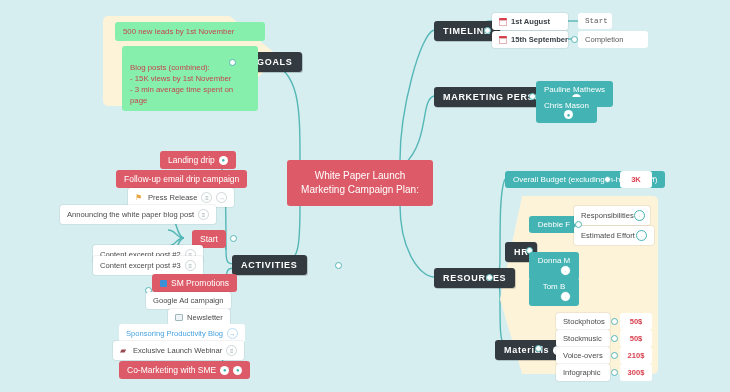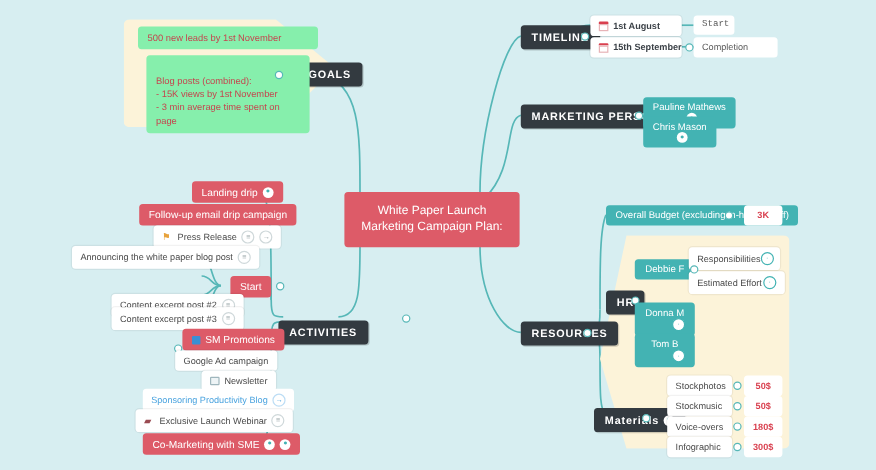--- a/index.html
+++ b/index.html
@@ -280,34 +280,34 @@
   <div class="node n-white" style="left:556px;top:330px;width:54px;">
     <span>Stockmusic</span>
   </div>
   <div class="node n-moneyval" style="left:620px;top:330px;width:32px;">
     <span>50$</span>
   </div>
   <div class="node n-white" style="left:556px;top:347px;width:54px;">
     <span>Voice-overs</span>
   </div>
   <div class="node n-moneyval" style="left:620px;top:347px;width:32px;">
-    <span>180$</span>
+    <span>210$</span>
   </div>
   <div class="node n-white" style="left:556px;top:364px;width:54px;">
     <span>Infographic</span>
   </div>
   <div class="node n-moneyval" style="left:620px;top:364px;width:32px;">
     <span>300$</span>
   </div>
   <div class="dot" style="left:611px;top:318px;"></div>
   <div class="dot" style="left:611px;top:335px;"></div>
   <div class="dot" style="left:611px;top:352px;"></div>
   <div class="dot" style="left:611px;top:369px;"></div>
 
-  <div class="node n-dark" style="left:232px;top:267px;justify-content:flex-end;">
+  <div class="node n-dark" style="left:232px;top:255px;justify-content:flex-end;">
     <span>ACTIVITIES</span>
   </div>
   <div class="dot" style="left:335px;top:262px;"></div>
 
   <div class="node n-red" style="left:160px;top:151px;">
     <span>Landing drip</span>
     <span class="badge white">●</span>
   </div>
   <div class="node n-red" style="left:116px;top:170px;">
     <span>Follow-up email drip campaign</span>

